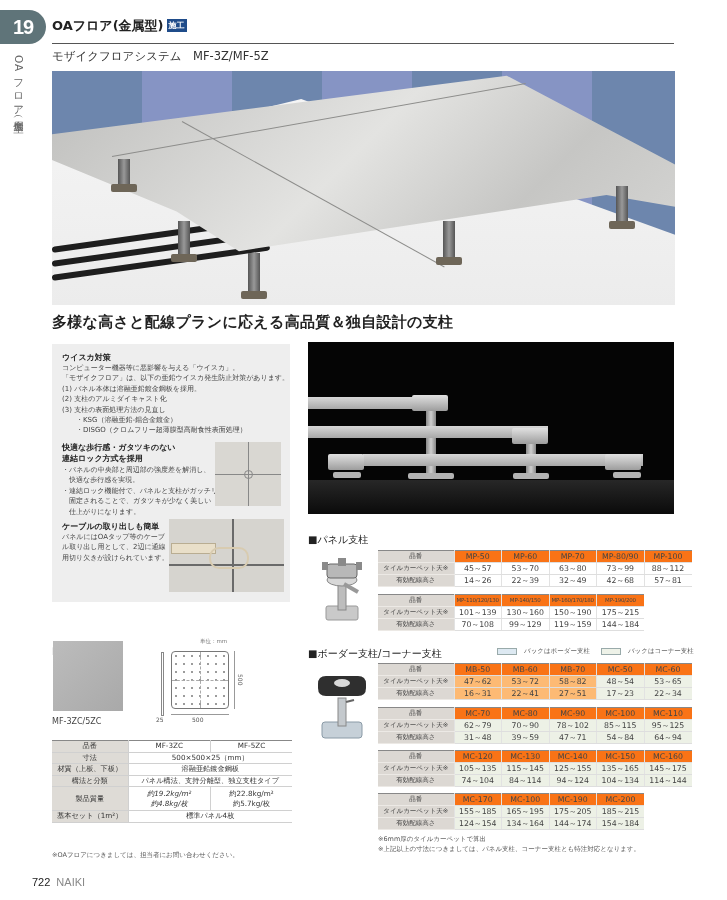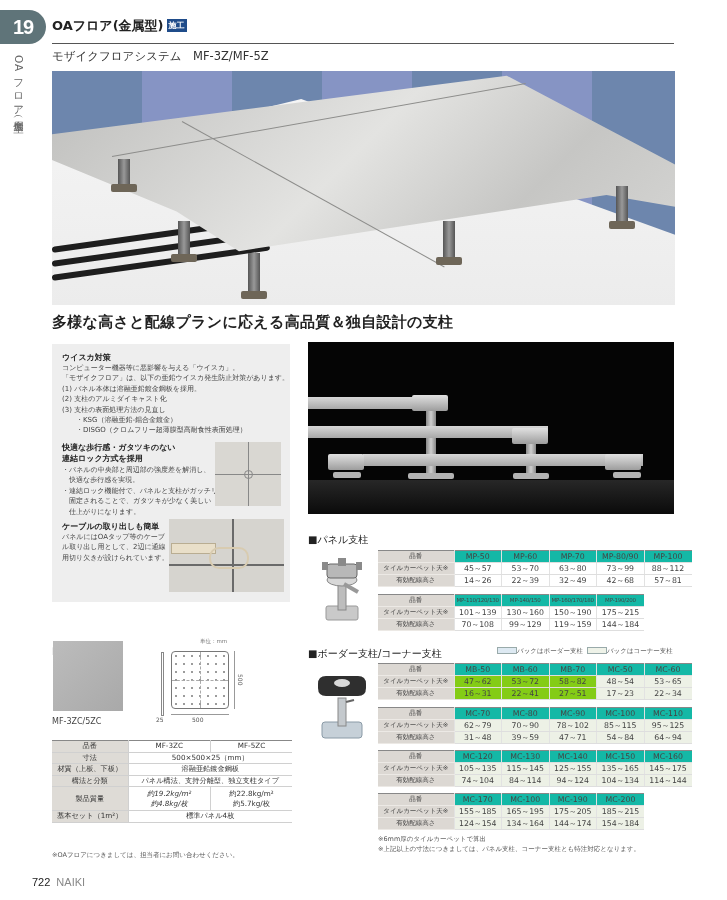--- a/index.html
+++ b/index.html
@@ -74,26 +74,26 @@
   .spec-table td.v { border-left: 1px solid #d0d0d0; }
   .spec-table tr.tall td { height: 24px; }
   .spec-note { position: absolute; left: 52px; top: 851px; font-size: 6.5px; color: #555; }
 
   
   .product-img { position: absolute; }
   .data-table { position: absolute; font-size: 7.8px; color: #444; border-top: 1px solid #888; border-bottom: 1px solid #888; }
   .data-table td { height: 12px; line-height: 11px; text-align: center; border-bottom: 1px solid #dedede; padding: 0 2px; white-space: nowrap; }
   .data-table td.h { background: #dcd8d3; width: 76px; font-size: 6.5px; border-bottom: 1px solid #ece9e5; }
   .data-table td.c { width: 47.5px; border-left: 1px solid #e2e2e2; }
-  .data-table tr.head td.c { background: #14b8a6; }
+  .data-table tr.head td.c { background: #f97316; }
   .data-table .small { font-size: 5.5px; letter-spacing: -0.2px; }
-  .data-table td.blue { background: #84cc16; }
+  .data-table td.blue { background: #fdba74; }
   .data-table td.green { background: #edf1e6; }
 
-  .legend { position: absolute; left: 497px; top: 647px; font-size: 6.5px; color: #555; display: flex; gap: 0; }
+  .legend { position: absolute; left: 497px; top: 647px; font-size: 6.5px; color: #555; display: flex; align-items: center; gap: 7px; }
   .legend .sw { display: inline-block; width: 20px; height: 7px; border: 1px solid #9aa; vertical-align: middle; }
   .legend .sw.blue { background: #dde9f2; }
   .legend .sw.green { background: #eef2e8; }
 
   .right-notes { position: absolute; left: 378px; top: 835px; font-size: 6.5px; color: #555; line-height: 9.5px; }
 
   .footer { position: absolute; left: 32px; top: 876px; font-size: 11px; }
   .footer .pg { color: #222; font-family: "Liberation Sans", sans-serif; }
   .footer .brand { color: #888; margin-left: 6px; font-family: "Liberation Sans", sans-serif; }
 </style>

